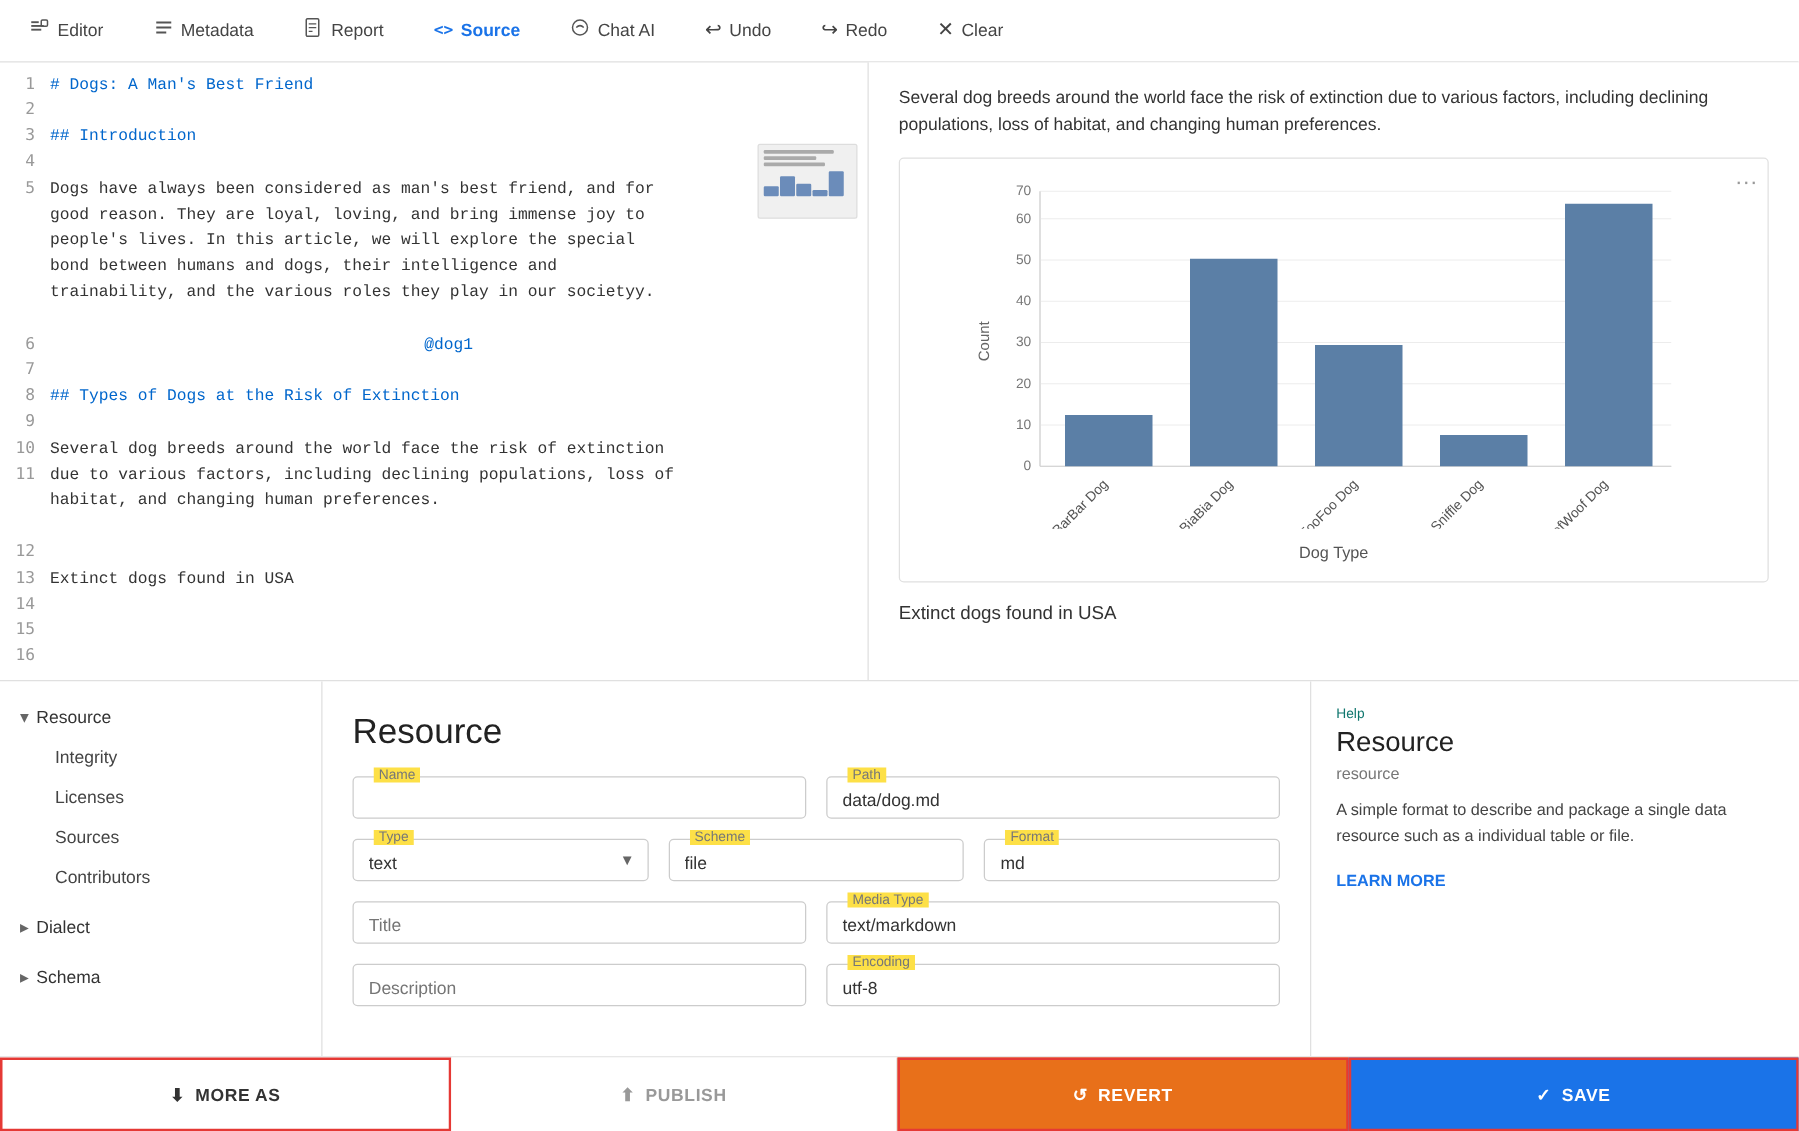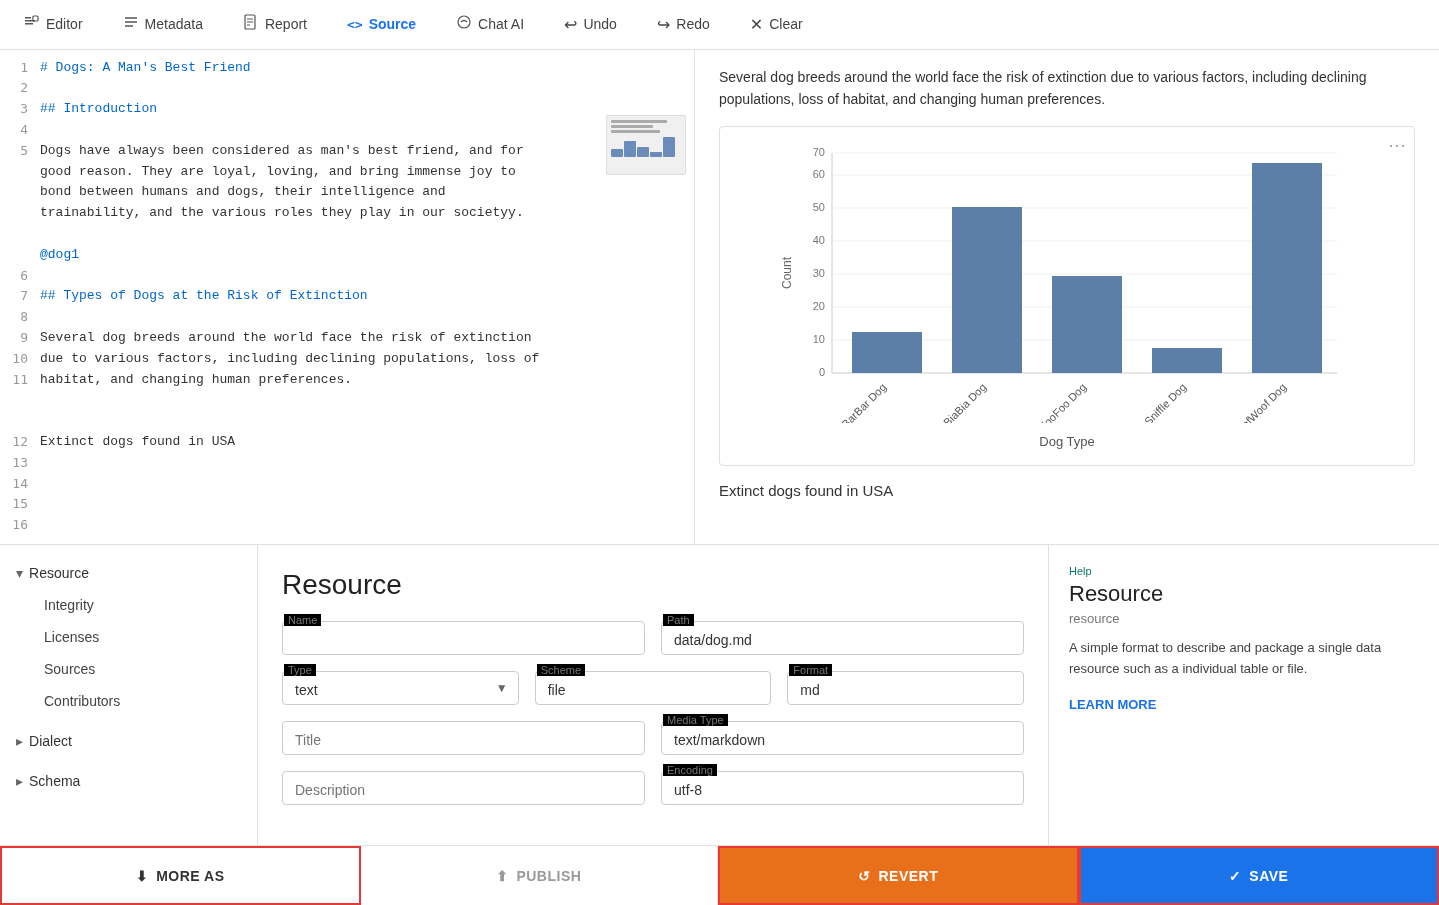--- a/index.html
+++ b/index.html
@@ -33,21 +33,21 @@
       line-height: 1.6; user-select: none; padding-right: 12px;
       padding-left: 8px;
     }
     .line-number { line-height: 1.6; }
     .code-area {
       flex: 1; padding: 8px 0; font-family: Liberation Mono, monospace; font-size: 13px;
       line-height: 1.6; color: #333; overflow-x: auto;
     }
     .code-line { white-space: pre; padding-right: 16px; }
     .code-heading { color: #0066cc; }
-    .code-tag { color: #0066cc; }
+    .code-tag { color: #0066cc; text-align: center; }
     .preview-thumb {
       position: absolute; top: 65px; right: 8px;
       width: 80px; height: 60px; background: #f0f0f0;
       border: 1px solid #ddd; border-radius: 2px;
       display: flex; flex-direction: column; gap: 2px;
       padding: 4px; overflow: hidden;
     }
     .thumb-line { height: 3px; background: #aaa; border-radius: 1px; }
     .thumb-bar-container { display: flex; align-items: flex-end; gap: 1px; height: 20px; margin-top: 2px; }
     .thumb-bar { background: #6b8cba; border-radius: 1px; }
@@ -93,21 +93,21 @@
     }
     .resource-title {
       font-size: 28px; font-weight: 400; color: #222; margin-bottom: 20px;
     }
     .form-row { display: flex; gap: 16px; margin-bottom: 16px; }
     .form-field {
       flex: 1; position: relative; border: 1px solid #ccc;
       border-radius: 4px; padding: 8px 12px 6px;
     }
     .form-field-label {
-      position: absolute; top: -8px; left: 1px; background: #000000;
+      position: absolute; top: -8px; left: 16px; background: #fde047;
       font-size: 11px; color: #777; padding: 0 4px;
     }
     .form-field input, .form-field select {
       width: 100%; border: none; outline: none;
       font-size: 14px; color: #333; background: transparent;
       padding: 0; margin-top: 2px;
     }
     .form-field select { appearance: none; cursor: pointer; }
     .select-arrow {
       position: absolute; right: 10px; top: 50%; transform: translateY(-50%);
@@ -260,20 +260,21 @@
           <div class="line-number">15</div>
           <div class="line-number">16</div>
         </div>
         <div class="code-area">
           <div class="code-line code-heading"># Dogs: A Man's Best Friend</div>
           <div class="code-line">&nbsp;</div>
           <div class="code-line code-heading">## Introduction</div>
           <div class="code-line">&nbsp;</div>
           <div class="code-line">Dogs have always been considered as man's best friend, and for</div>
           <div class="code-line">good reason. They are loyal, loving, and bring immense joy to</div>
+          <div class="code-line">people's lives. In this article, we will explore the special</div>
           <div class="code-line">bond between humans and dogs, their intelligence and</div>
           <div class="code-line">trainability, and the various roles they play in our societyy.</div>
           <div class="code-line">&nbsp;</div>
           <div class="code-line code-tag">@dog1</div>
           <div class="code-line">&nbsp;</div>
           <div class="code-line code-heading">## Types of Dogs at the Risk of Extinction</div>
           <div class="code-line">&nbsp;</div>
           <div class="code-line">Several dog breeds around the world face the risk of extinction</div>
           <div class="code-line">due to various factors, including declining populations, loss of</div>
           <div class="code-line">habitat, and changing human preferences.</div>

